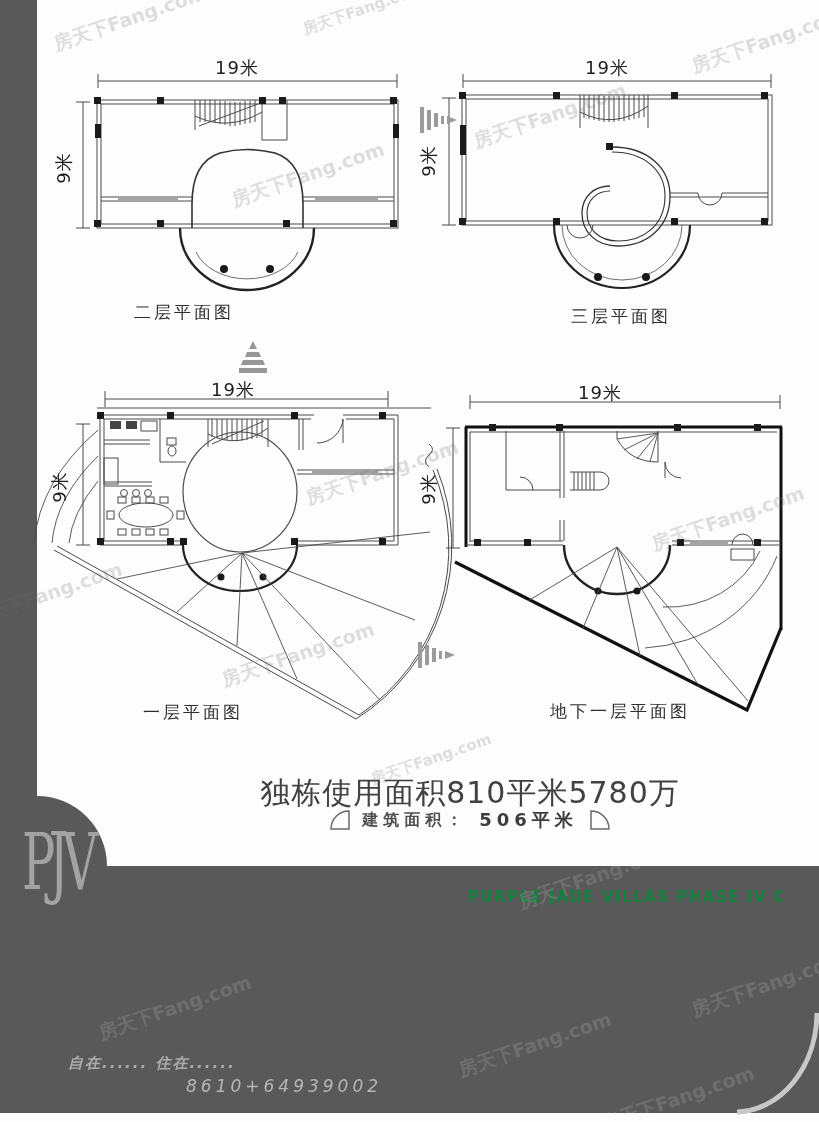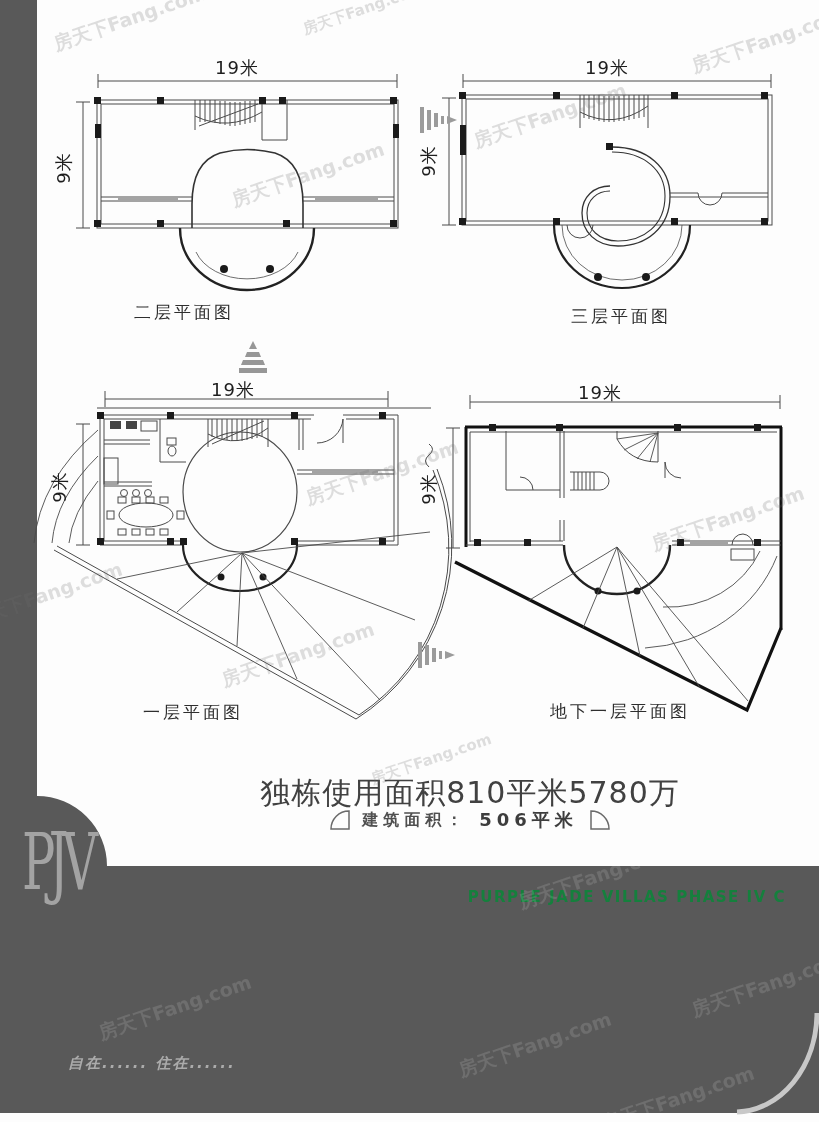--- a/index.html
+++ b/index.html
@@ -234,20 +234,21 @@
     <span class="t">建筑面积：</span>
     <span class="v">506平米</span>
     <svg width="20" height="20" viewBox="0 0 20 20">
       <path d="M1,1 A18 18 0 0 1 19,19 L1,19 Z" fill="none" stroke="#6a6a6a" stroke-width="1.5"></path>
     </svg>
   </div>
 
   <div class="txt logo">PJV</div>
   <div class="txt title-en">PURPLE JADE VILLAS PHASE IV C</div>
   <div class="txt slogan">自在...... 住在......</div>
+  <div class="txt phone">8610+64939002</div>
 
   <div class="wm" style="left:50px;top:6px;">房天下Fang.com</div>
   <div class="wm small" style="left:300px;top:0px;">房天下Fang.com</div>
   <div class="wm" style="left:688px;top:28px;">房天下Fang.com</div>
   <div class="wm" style="left:228px;top:162px;">房天下Fang.com</div>
   <div class="wm" style="left:470px;top:103px;">房天下Fang.com</div>
   <div class="wm" style="left:-34px;top:582px;">房天下Fang.com</div>
   <div class="wm" style="left:302px;top:460px;">房天下Fang.com</div>
   <div class="wm" style="left:648px;top:506px;">房天下Fang.com</div>
   <div class="wm" style="left:218px;top:642px;">房天下Fang.com</div>

